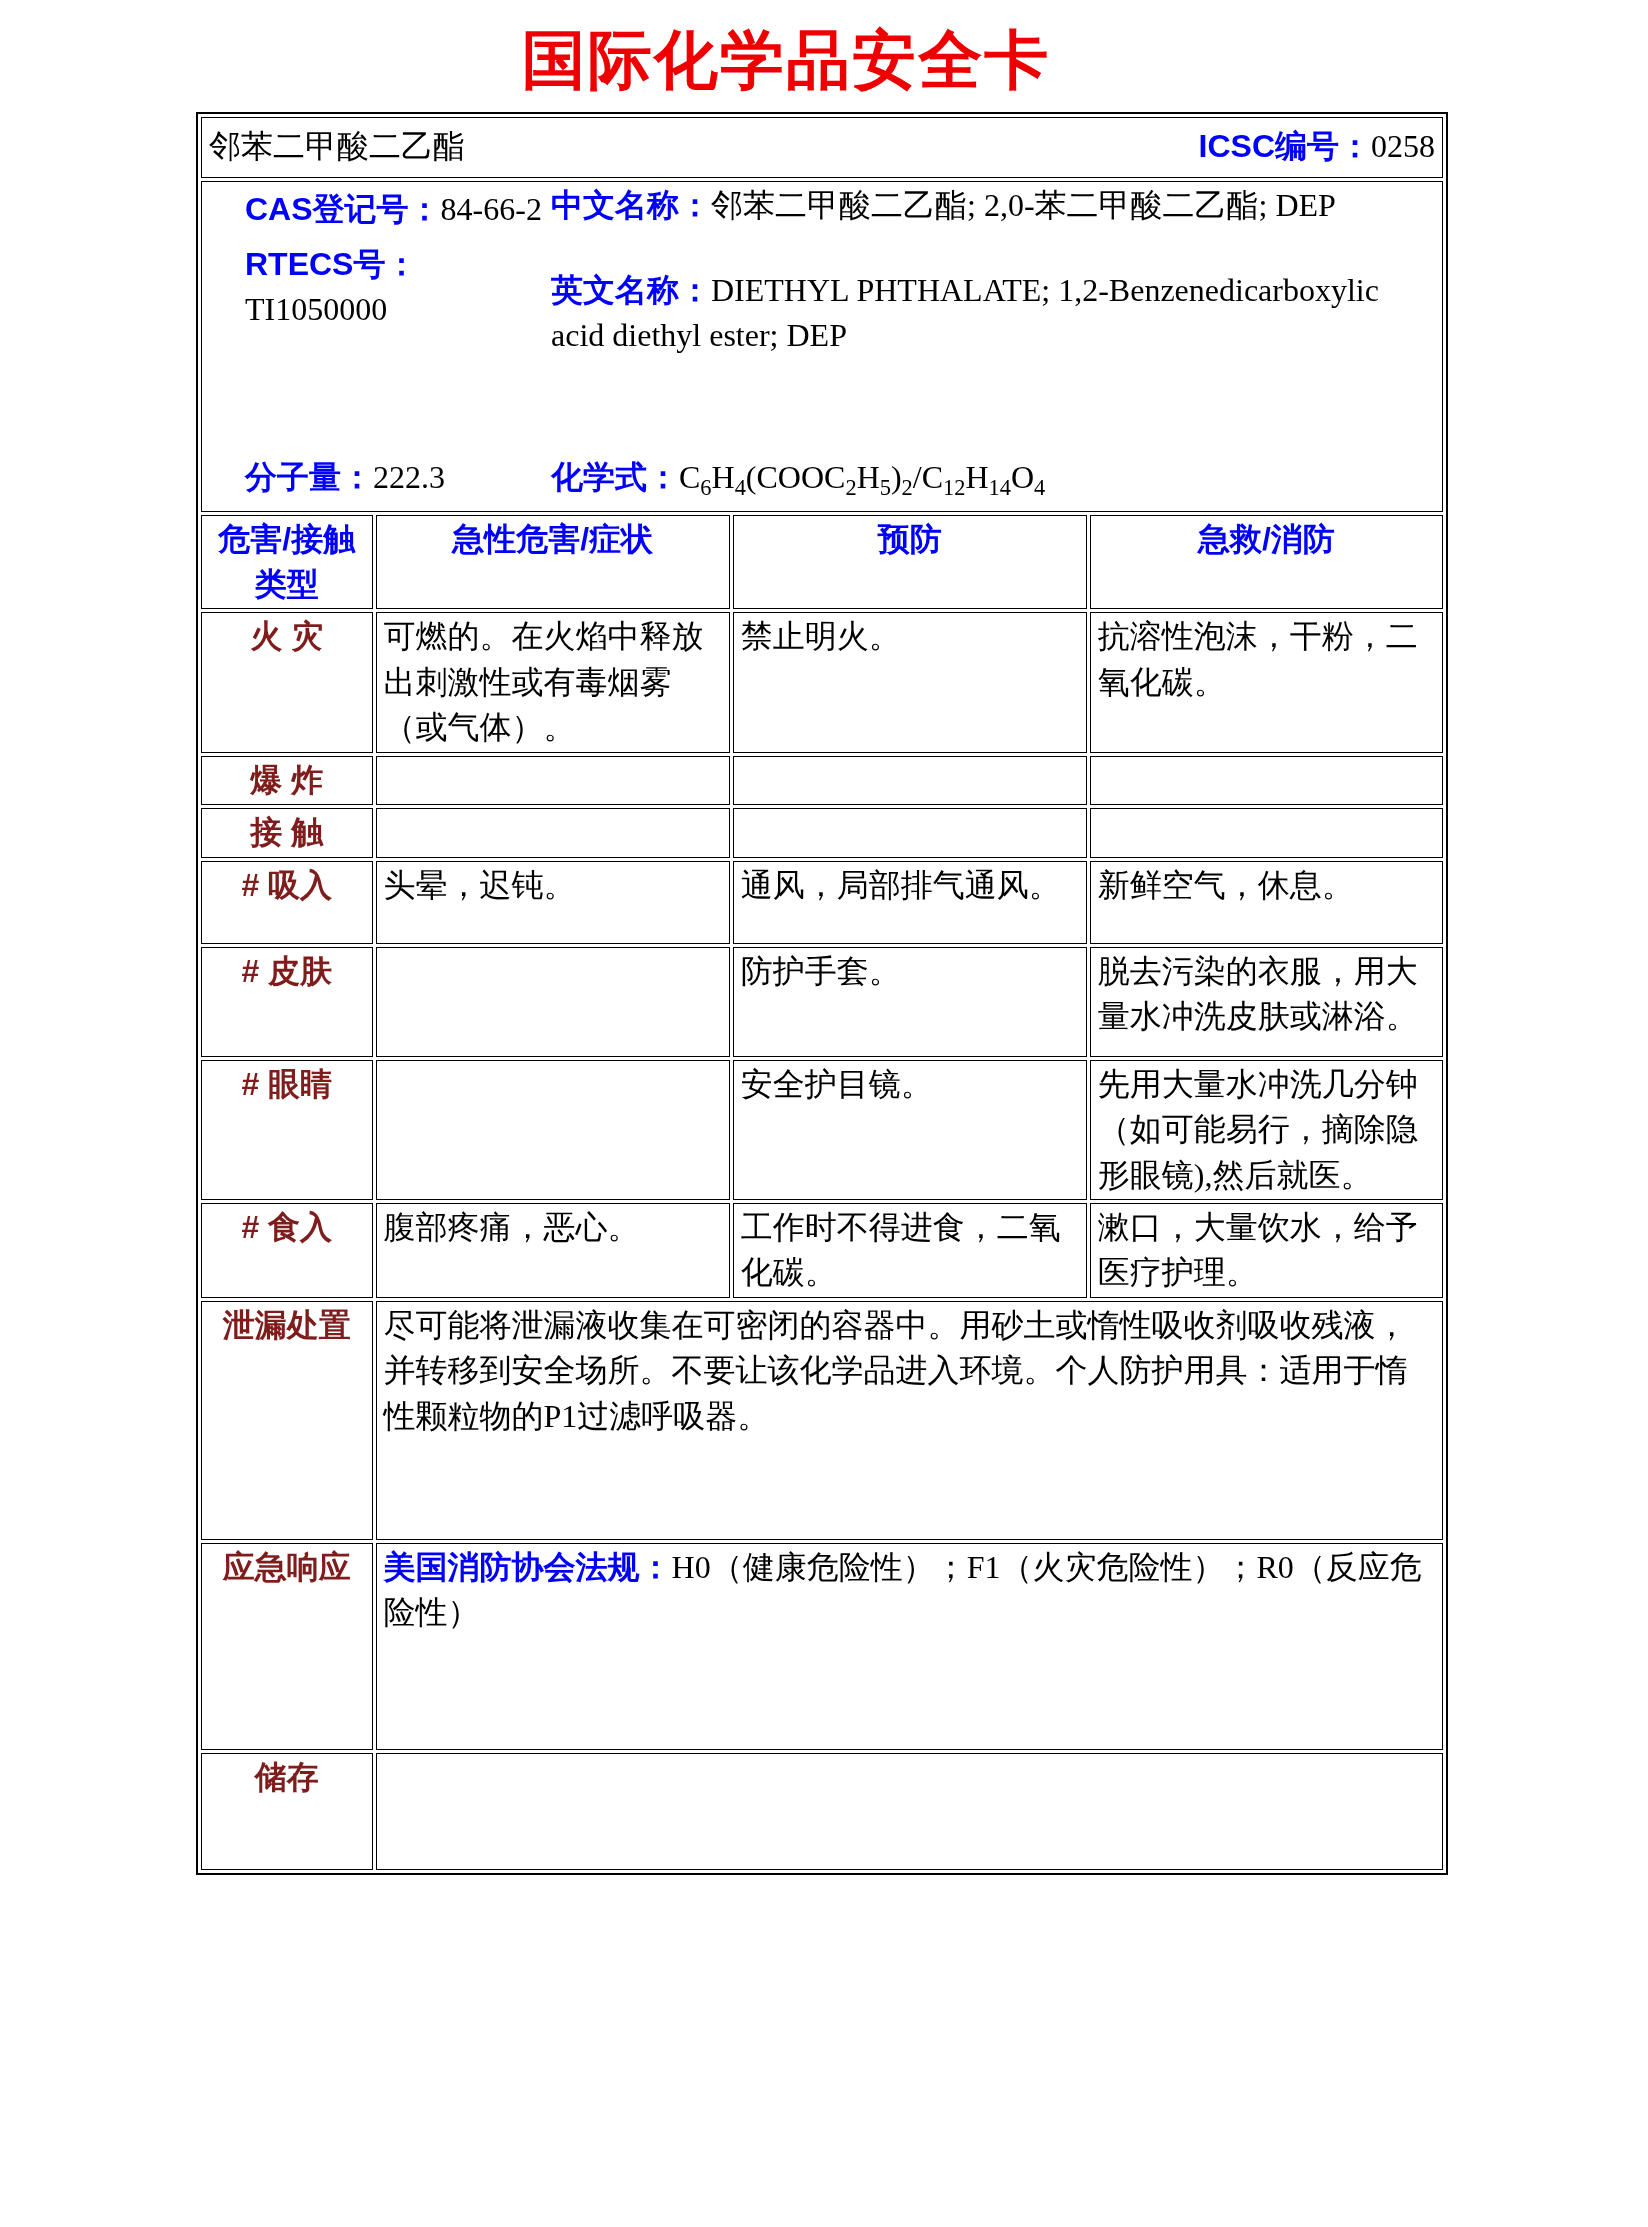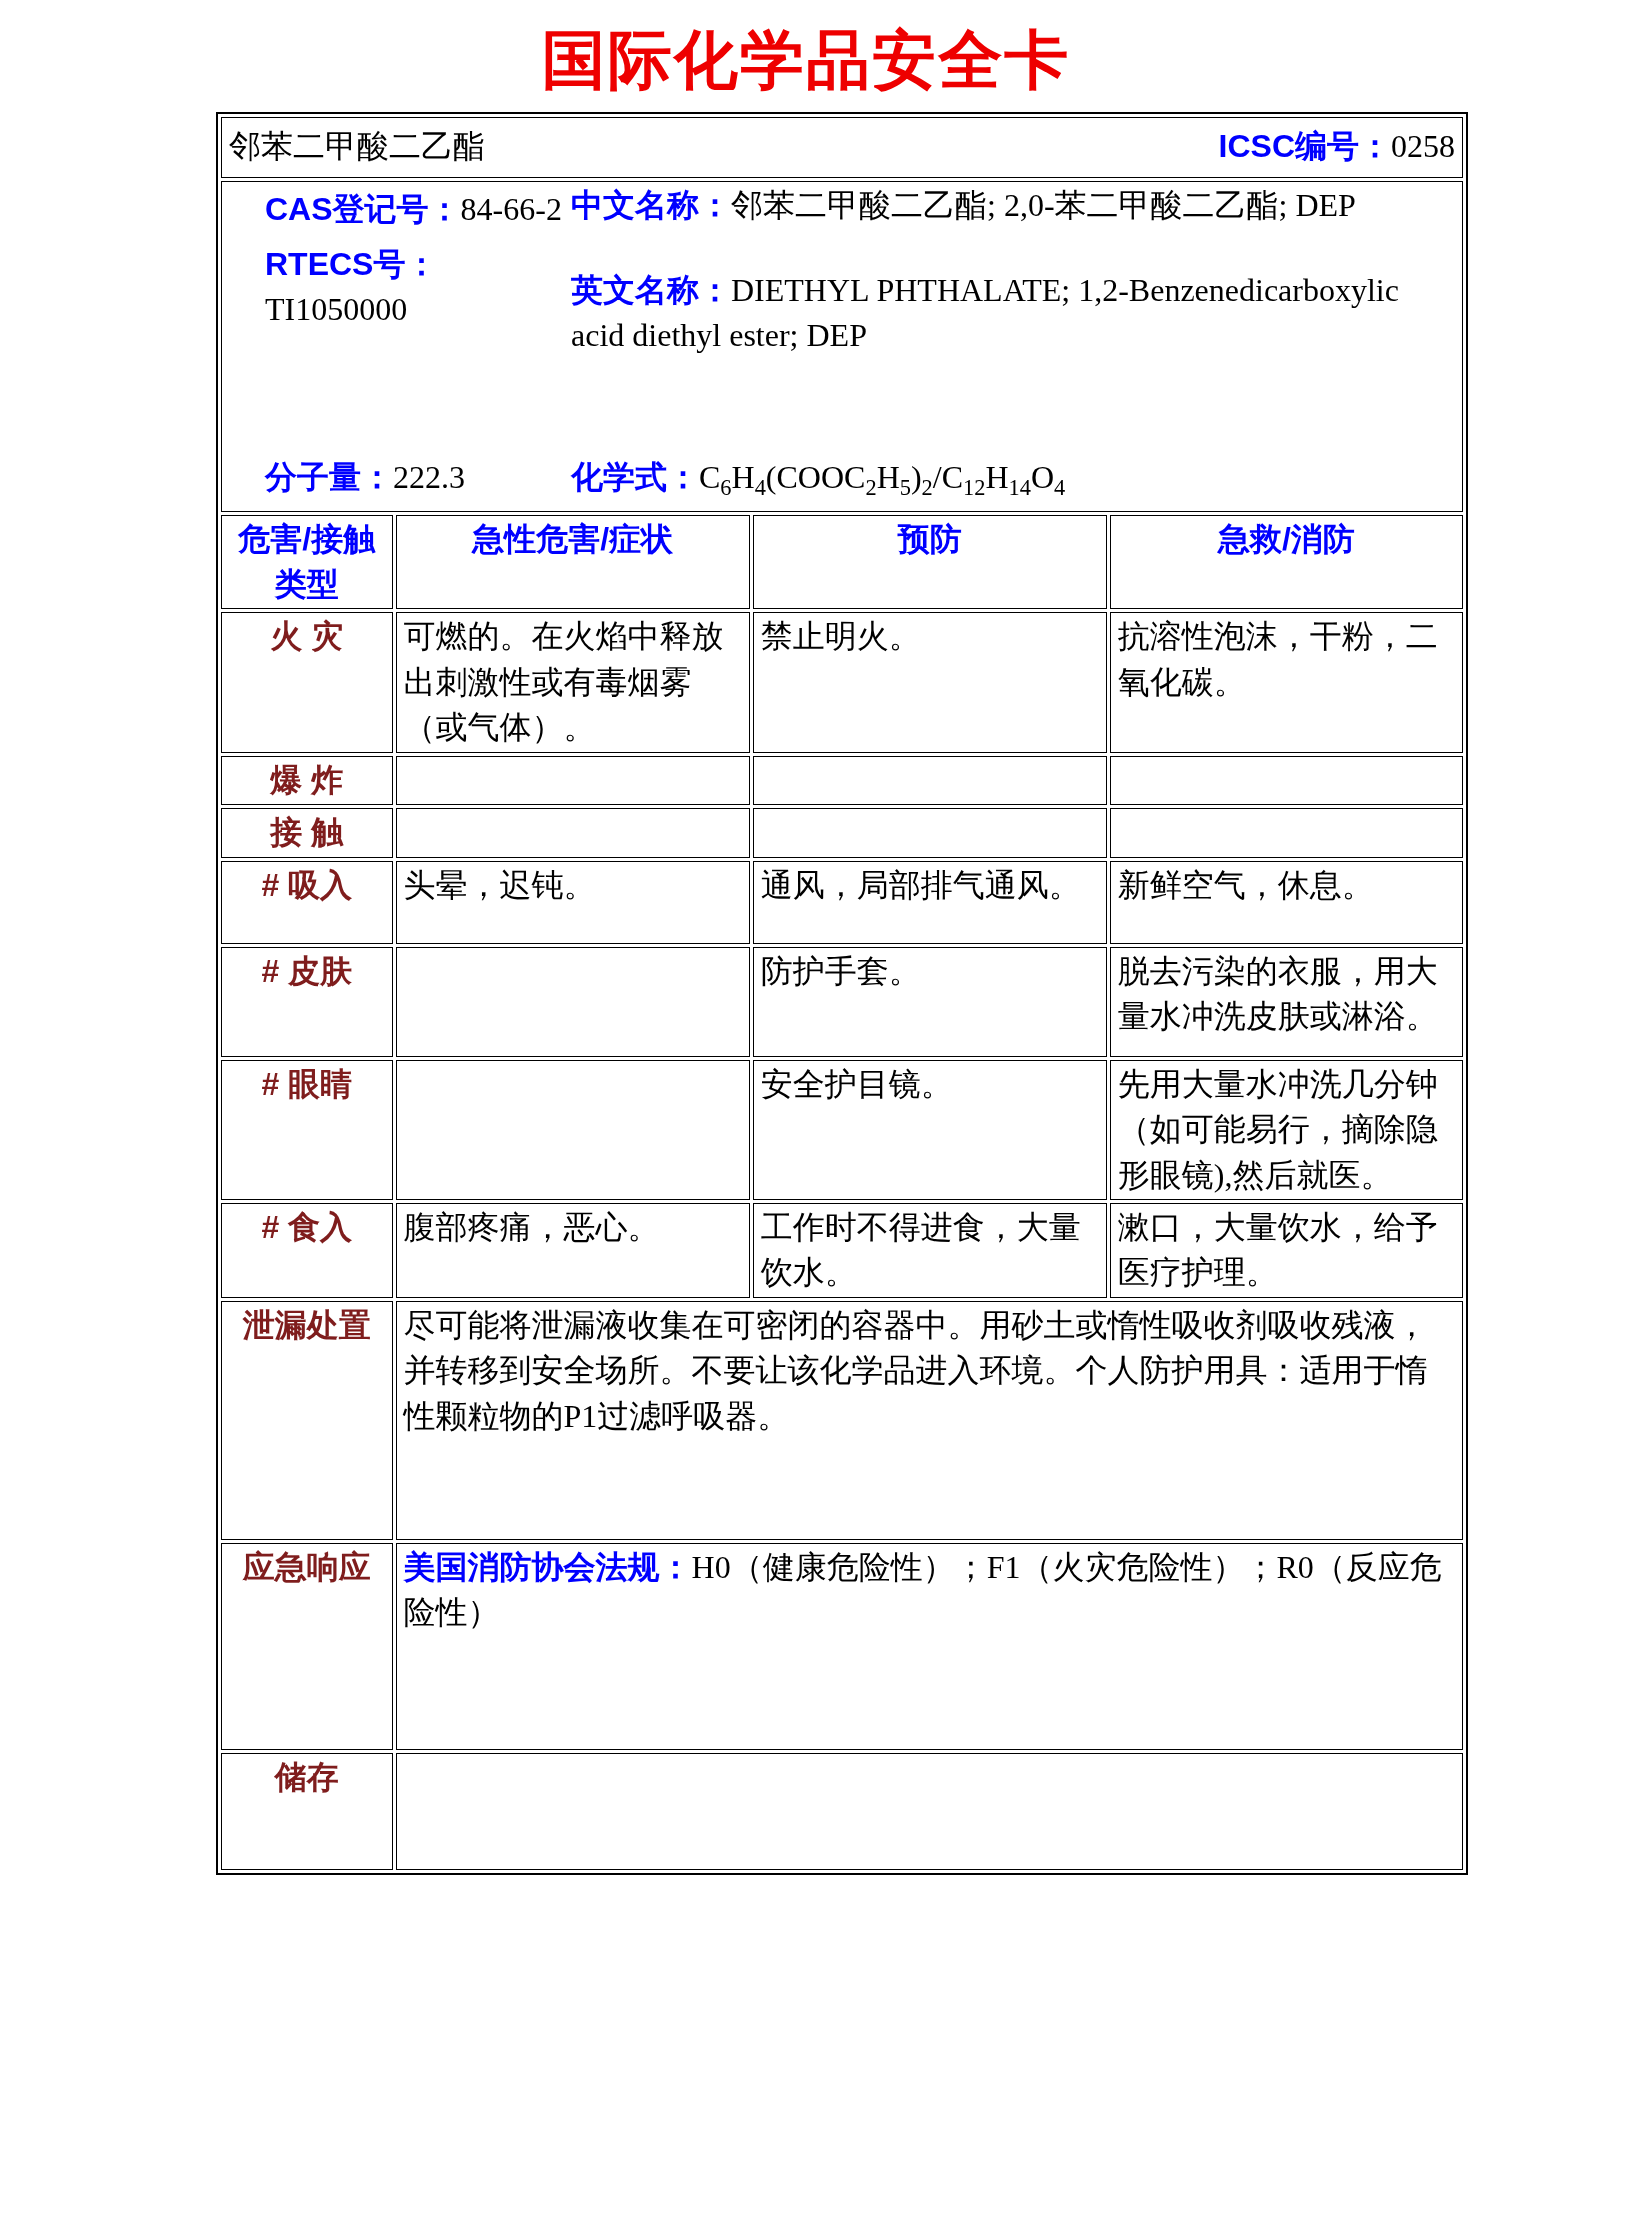--- a/index.html
+++ b/index.html
@@ -1,20 +1,20 @@
 <!DOCTYPE html>
 <html style="font-size:11px"><head>
 <meta charset="utf-8">
 <style>
   html,body{margin:0;padding:0;}
   body{
     width:1648px;height:2227px;background:#ffffff;position:relative;
     font-family:"Liberation Serif","DejaVu Serif",serif;color:#000;
   }
-  .card-wrap{position:absolute;left:216px;top:24px;width:1180px;}
+  .card-wrap{position:absolute;left:196px;top:24px;width:1180px;}
   .page-title{
     text-align:center;color:#ee0000;font-weight:bold;font-size:64px;
     letter-spacing:2.1px;margin:0 0 14px 0;line-height:1.15;
     font-family:"Liberation Sans","DejaVu Sans",sans-serif;
   }
   table.icsc{
     border-collapse:separate;border-spacing:3.5px;border:2.8px solid #000;
     table-layout:fixed;width:1252px;background:#fff;
   }
   table.icsc td{
@@ -148,21 +148,21 @@
     <tr>
       <td class="label-cell" style="height:117px;"># 眼睛</td>
       <td></td>
       <td>安全护目镜。</td>
       <td>先用大量水冲洗几分钟（如可能易行，摘除隐形眼镜),然后就医。</td>
     </tr>
 
     <tr>
       <td class="label-cell" style="height:79px;margin-left:33px;"># 食入</td>
       <td>腹部疼痛，恶心。</td>
-      <td>工作时不得进食，大量饮水。</td>
+      <td>工作时不得进食，二氧化碳。</td>
       <td>漱口，大量饮水，给予医疗护理。</td>
     </tr>
 
     <tr>
       <td class="label-cell" style="height:235px;text-align:center;">泄漏处置</td>
       <td colspan="3" class="section-text">
         <span class="blue"></span><span>尽可能将泄漏液收集在可密闭的容器中。用砂土或惰性吸收剂吸收残液，并转移到安全场所。不要让该化学品进入环境。个人防护用具：适用于惰性颗粒物的P1过滤呼吸器。</span>
       </td>
     </tr>
 

